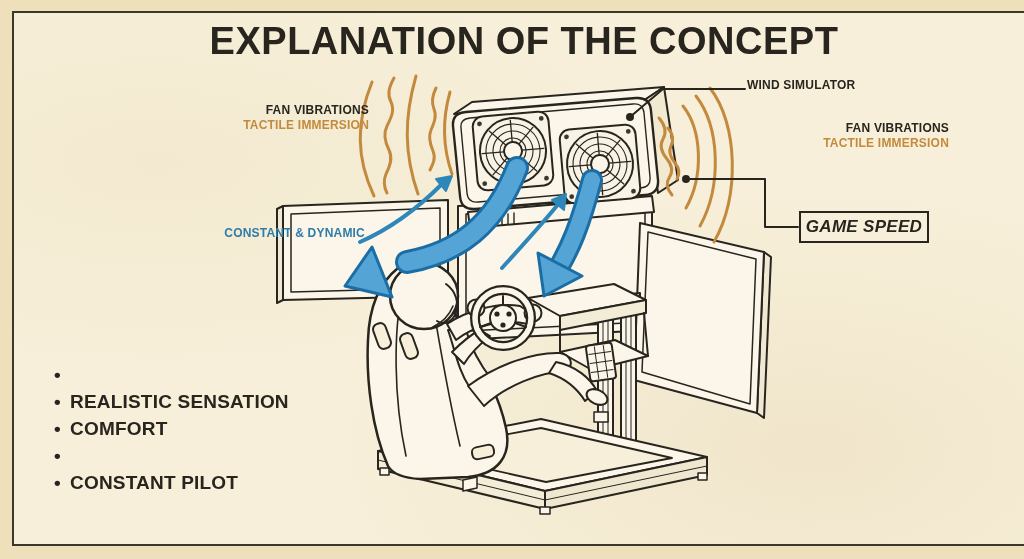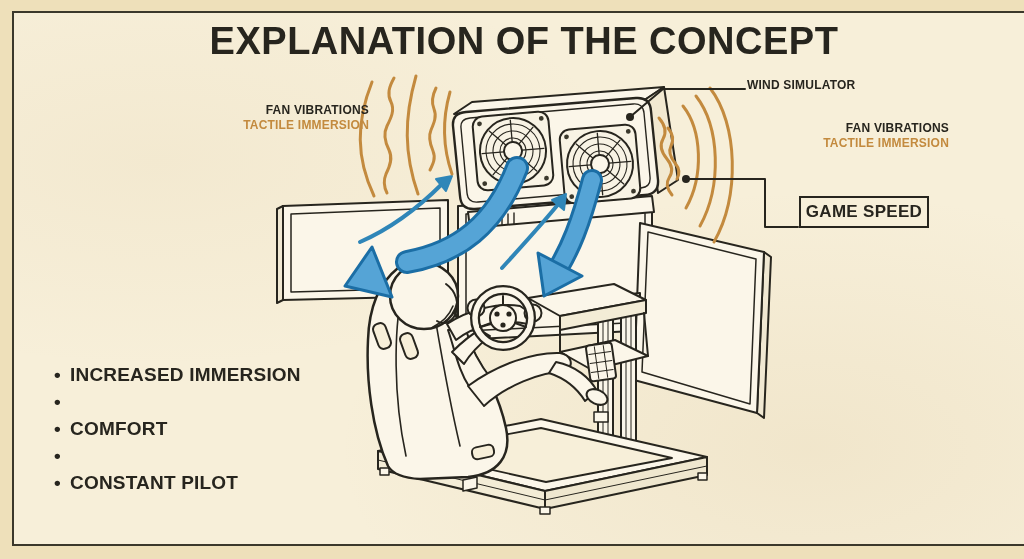--- a/index.html
+++ b/index.html
@@ -38,25 +38,26 @@
     font-weight:700;font-size:12px;line-height:1.28;letter-spacing:0.2px;
     white-space:nowrap;
   }
   .lbl .orange{color:var(--orange);}
   .lbl .blue{color:var(--blue);}
   .lbl-left-vib{right:679px;top:103px;text-align:right;}
   .lbl-wind{left:747px;top:78px;}
   .lbl-right-vib{right:99px;top:121px;text-align:right;}
   .lbl-airflow{right:683px;top:226px;text-align:right;}
   .game-speed{
-    position:absolute;left:799px;top:196px;width:126px;height:28px;
+    position:absolute;left:799px;top:211px;width:126px;height:28px;
     border:2px solid var(--ink);
     display:flex;align-items:center;justify-content:center;
     color:var(--ink);font-weight:700;font-size:17px;letter-spacing:0.3px;
     background:var(--paper);
+    font-style:italic;
   }
   .benefits{
     position:absolute;left:54px;top:364px;
     color:var(--ink);font-weight:700;font-size:19px;letter-spacing:0.2px;
   }
   .benefit{display:flex;align-items:baseline;height:27px;}
   .benefit .dot{width:16px;}
 </style>
 </head>
 <body>
@@ -281,29 +282,30 @@
   <div class="lbl lbl-wind">WIND SIMULATOR</div>
 
   <div class="lbl lbl-right-vib">
     <div>FAN VIBRATIONS</div>
     <div class="orange">TACTILE IMMERSION</div>
   </div>
 
   <div class="game-speed">GAME SPEED</div>
 
   <div class="lbl lbl-airflow">
+    <div class="blue">CONSTANT &amp; DYNAMIC</div>
   </div>
 
   <div class="benefits">
     <div class="benefit">
       <span class="dot">•</span>
-      <span>INCREASED IMMERSION</span>
-    </div>
-    <div class="benefit">
-      <span class="dot">•</span>
+    </div>
+    <div class="benefit">
+      <span class="dot">•</span>
+      <span>REALISTIC SENSATION</span>
     </div>
     <div class="benefit">
       <span class="dot">•</span>
       <span>COMFORT</span>
     </div>
     <div class="benefit">
       <span class="dot">•</span>
     </div>
     <div class="benefit">
       <span class="dot">•</span>

